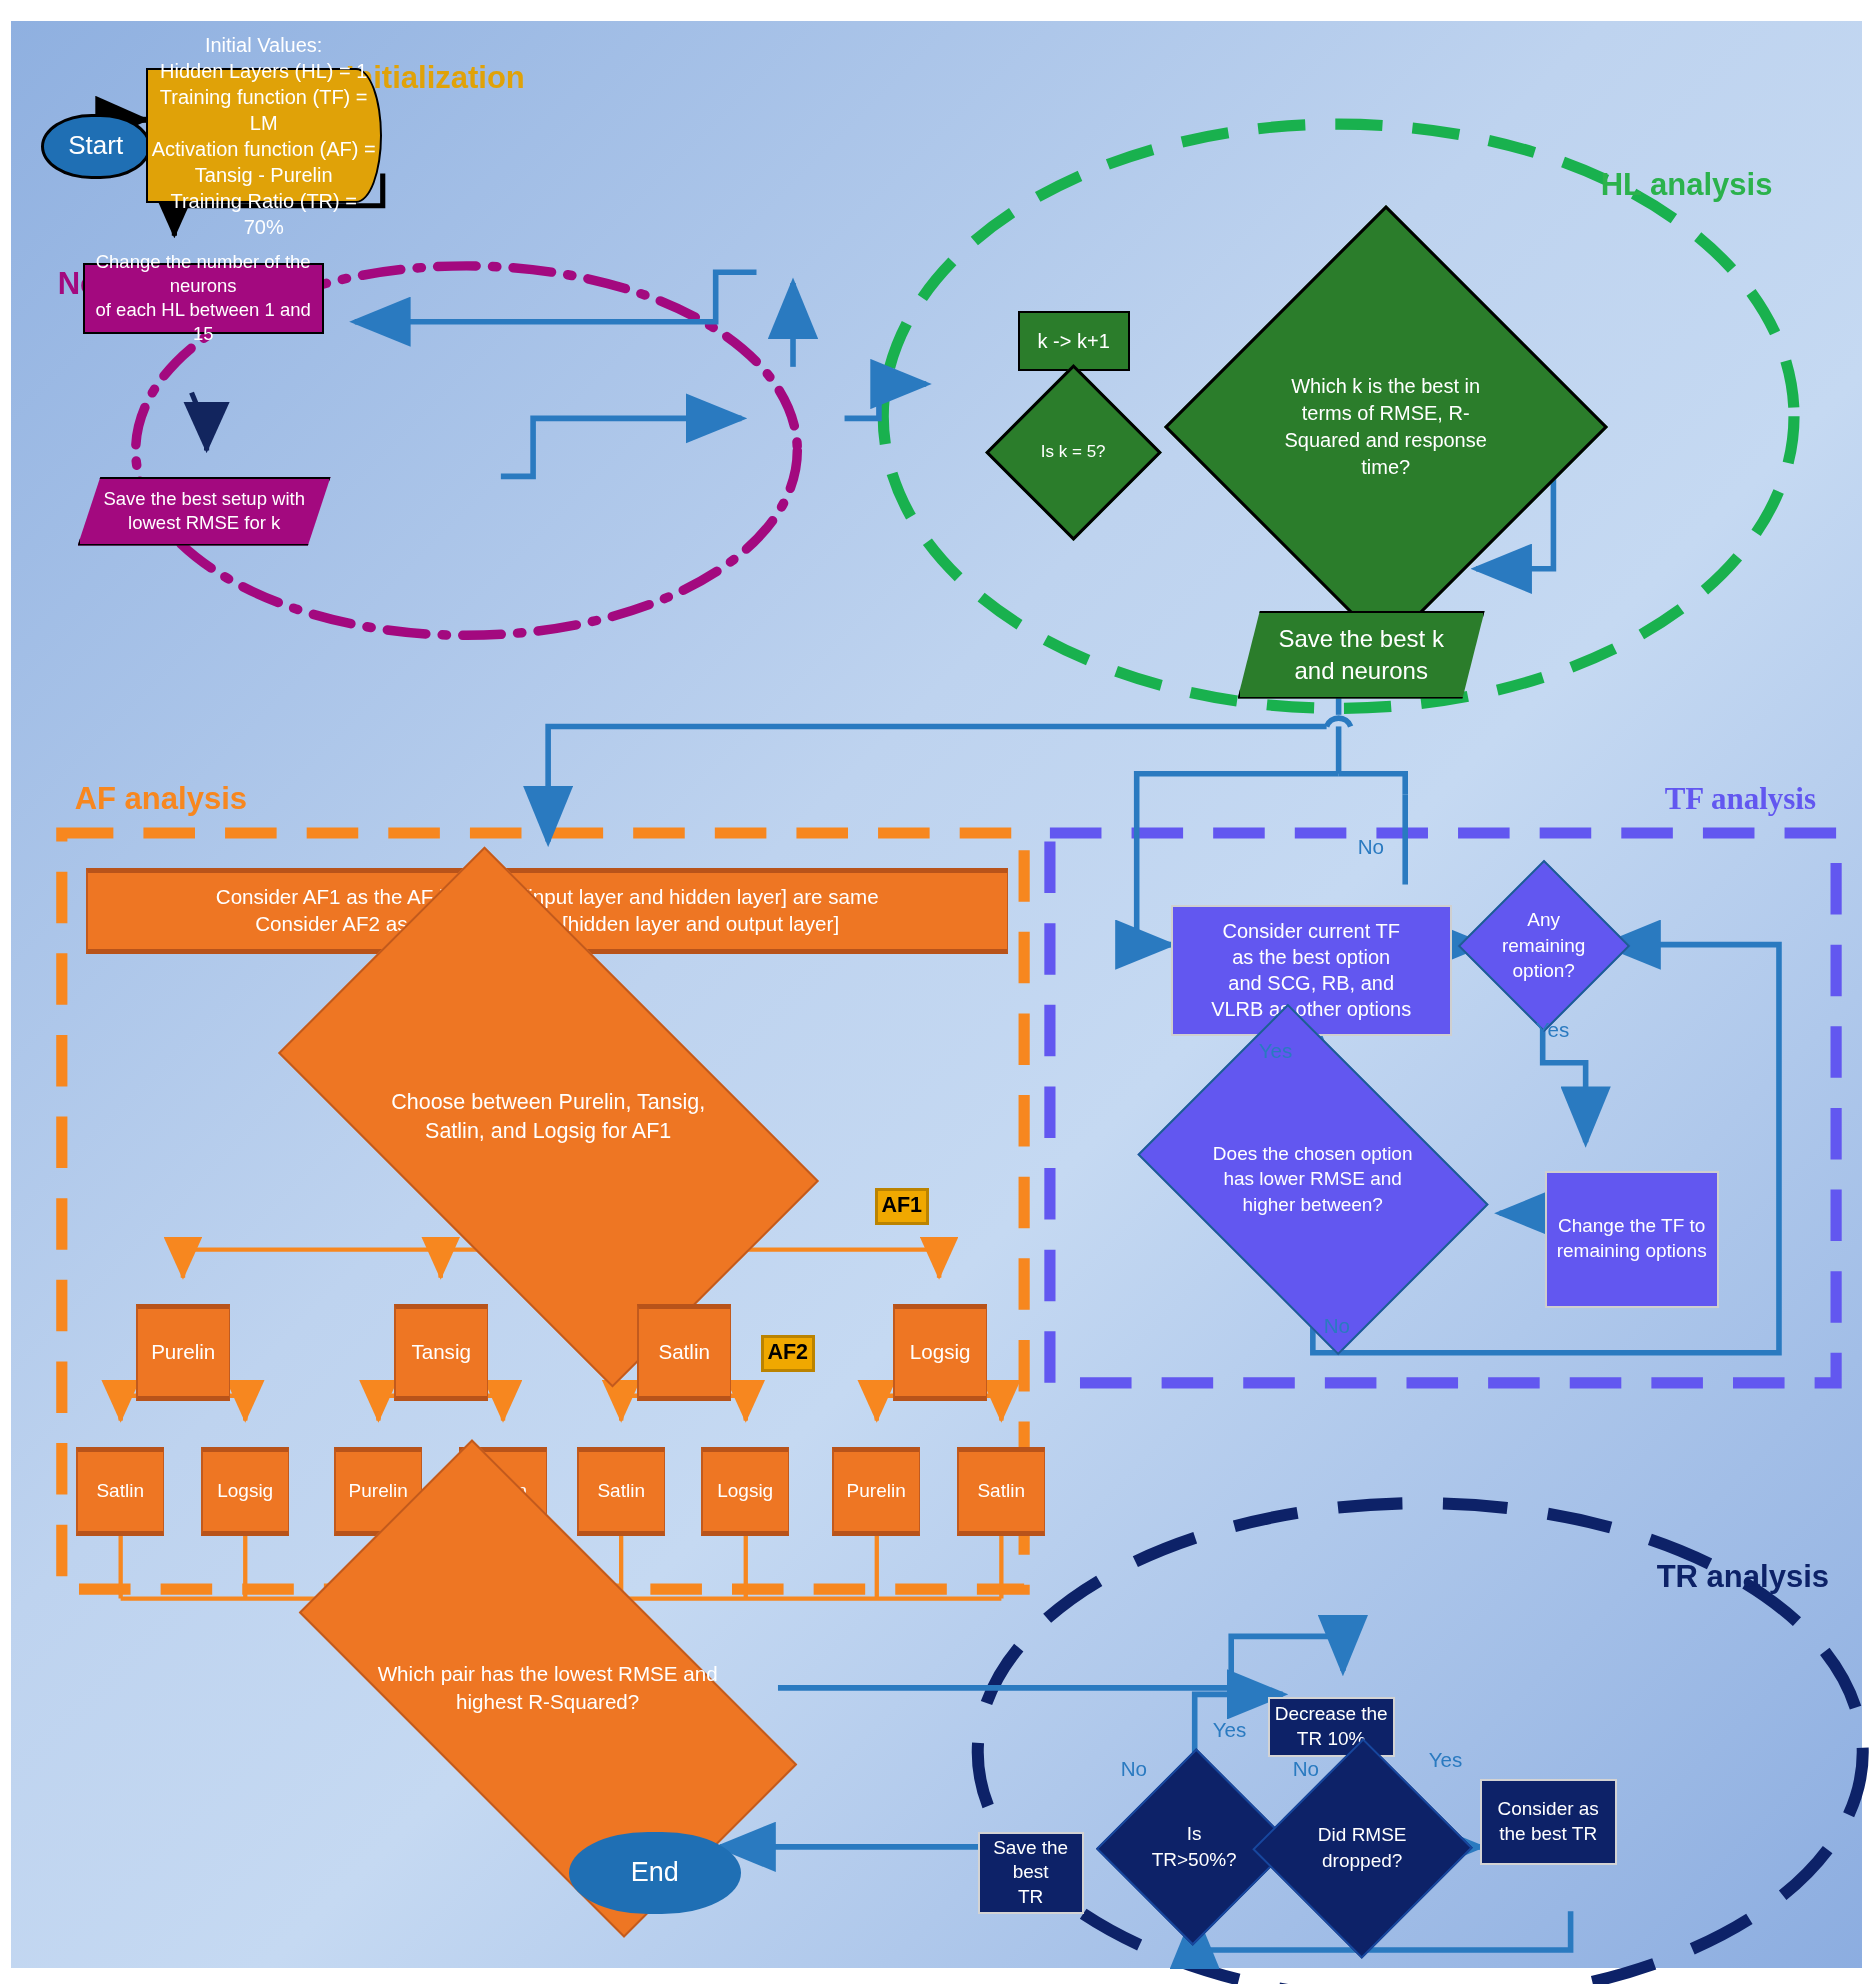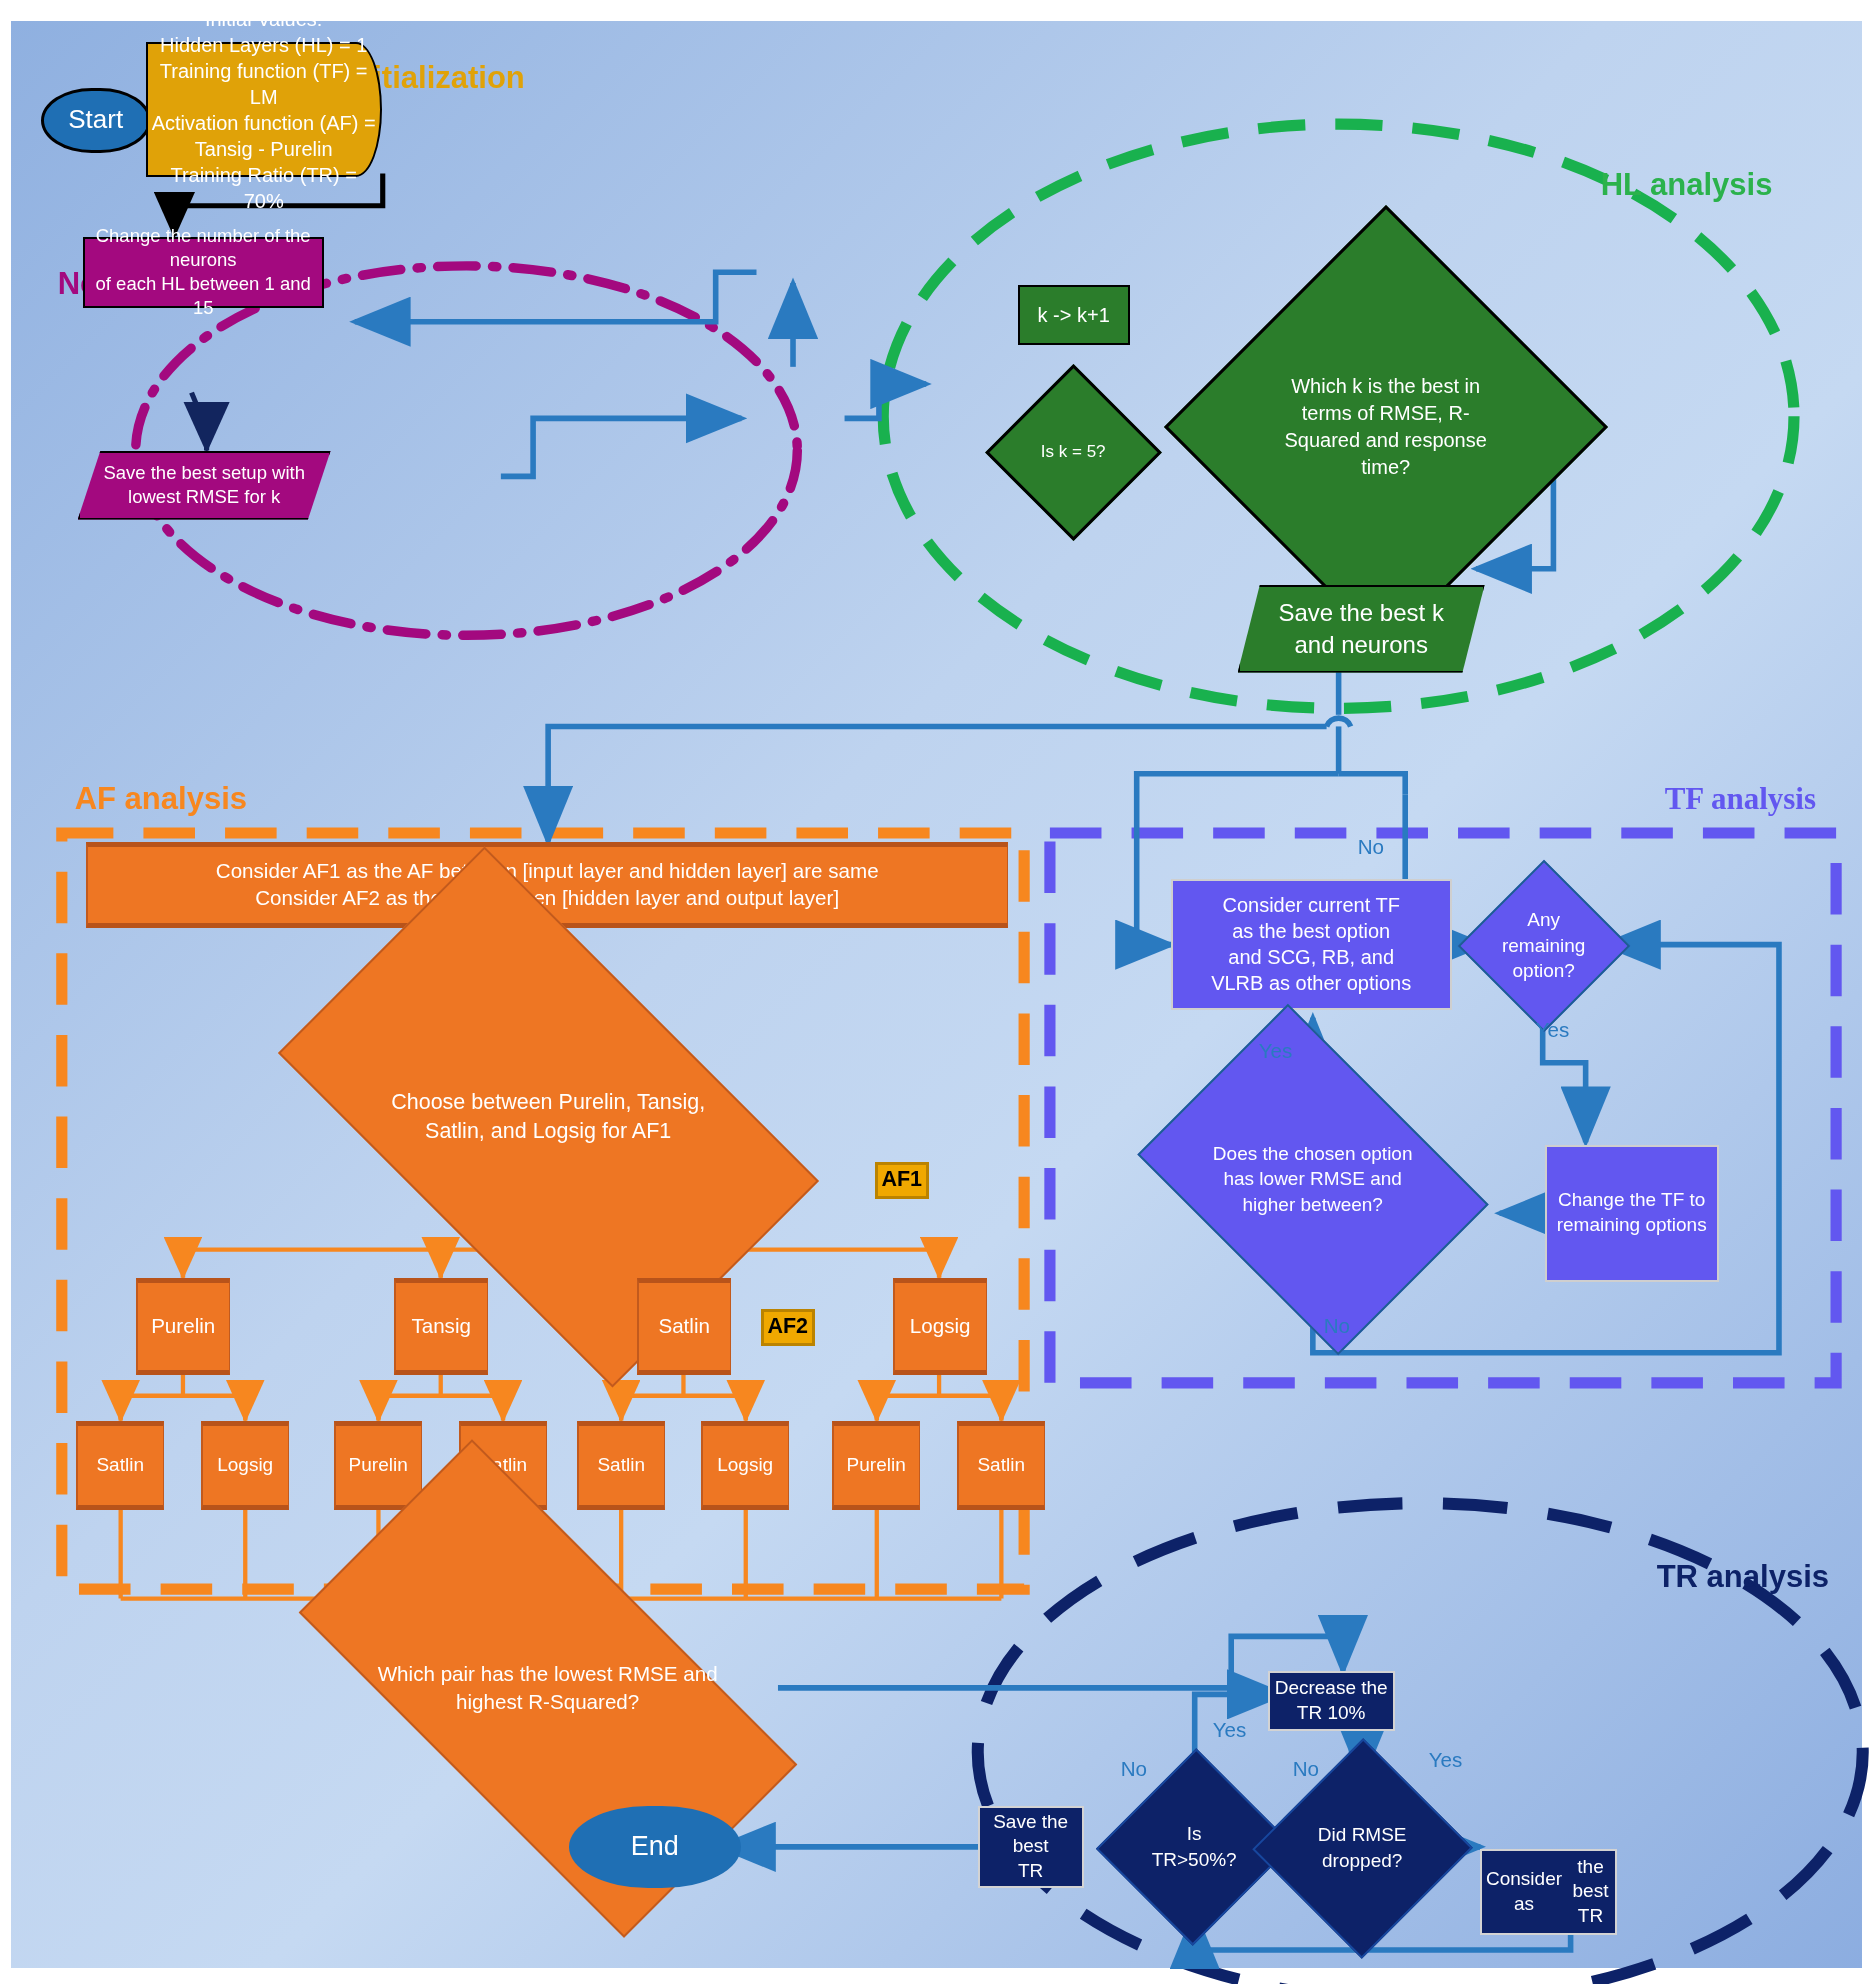--- a/index.html
+++ b/index.html
@@ -5,21 +5,21 @@
   html,body{margin:0;padding:0;background:#ffffff;}
   body{font-family:"Liberation Sans",sans-serif;}
   #root{position:relative;width:1873px;height:1985px;background:#ffffff;overflow:hidden;}
   #canvas{
     position:absolute;left:10.7px;top:20.6px;width:1851px;height:1947px;
     background:linear-gradient(135deg,#8fb0e0 0%,#bed3ef 42%,#c5d9f2 58%,#8cade0 100%);
   }
   svg.layer{position:absolute;left:0;top:0;width:1851px;height:1947px;overflow:visible;}
 
   .node{position:absolute;display:flex;align-items:center;justify-content:center;text-align:center;
-        color:#ffffff;box-sizing:border-box;line-height:1.30;}
+        color:#ffffff;box-sizing:border-box;line-height:1.30;margin-top:26px;}
   .node span{display:block;width:100%;padding:0 4.3px;}
 
   
   .term{background:#1f6fb4;border:3px solid #000000;border-radius:46% / 50%;}
   .cyl{background:#e0a208;border:2.1px solid #000000;border-radius:0 26px 26px 0 / 0 50% 50% 0;}
   .magenta-rect{background:#a3097f;border:2.6px solid #000000;}
   .magenta-para{background:#a3097f;border:2.1px solid #000000;}
   .green-rect{background:#2b7d2b;border:2.6px solid #000000;}
   .green-para{background:#2b7d2b;border:2.1px solid #000000;}
   .orange-rect{background:#ee7623;border-top:5.2px solid #b8531a;border-left:2.1px solid #c25a1d;
@@ -327,21 +327,21 @@
       </span>
     </div>
 
     <div class="diamond dia-navy" style="left:1274px;top:1749px;width:155px;height:157px;font-size:19px;">
       <span>
         <span>Did RMSE</span>
         <span>dropped?</span>
       </span>
     </div>
 
-    <div class="node navy-rect" style="left:1469px;top:1828px;width:137px;height:86px;font-size:19px;">
+    <div class="node navy-rect" style="left:1469px;top:1732px;width:137px;height:86px;font-size:19px;flex-direction:column;">
       <span>Consider as</span>
       <span>the best TR</span>
     </div>
 
     <div class="node term" style="left:558px;top:1785px;width:172px;height:82px;font-size:27px;border-width:0;">
       <span>End</span>
     </div>
 
     <div class="edge-lbl" style="left:1347px;top:814px;font-size:20.6px;">No</div>
     <div class="edge-lbl" style="left:1525px;top:997px;font-size:20.6px;">Yes</div>

